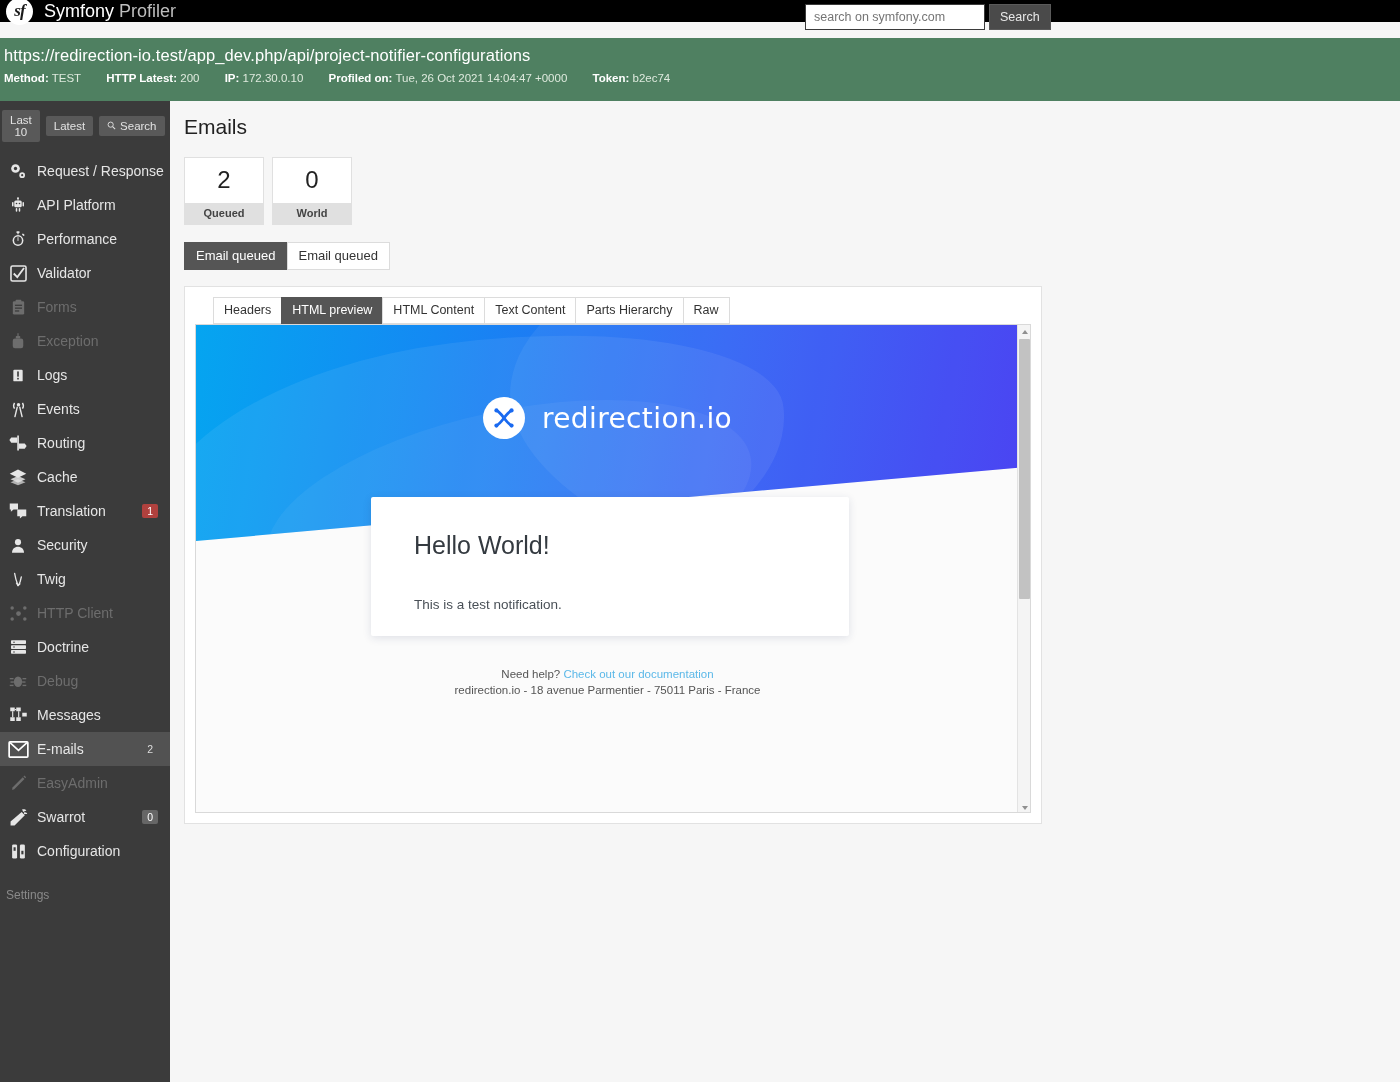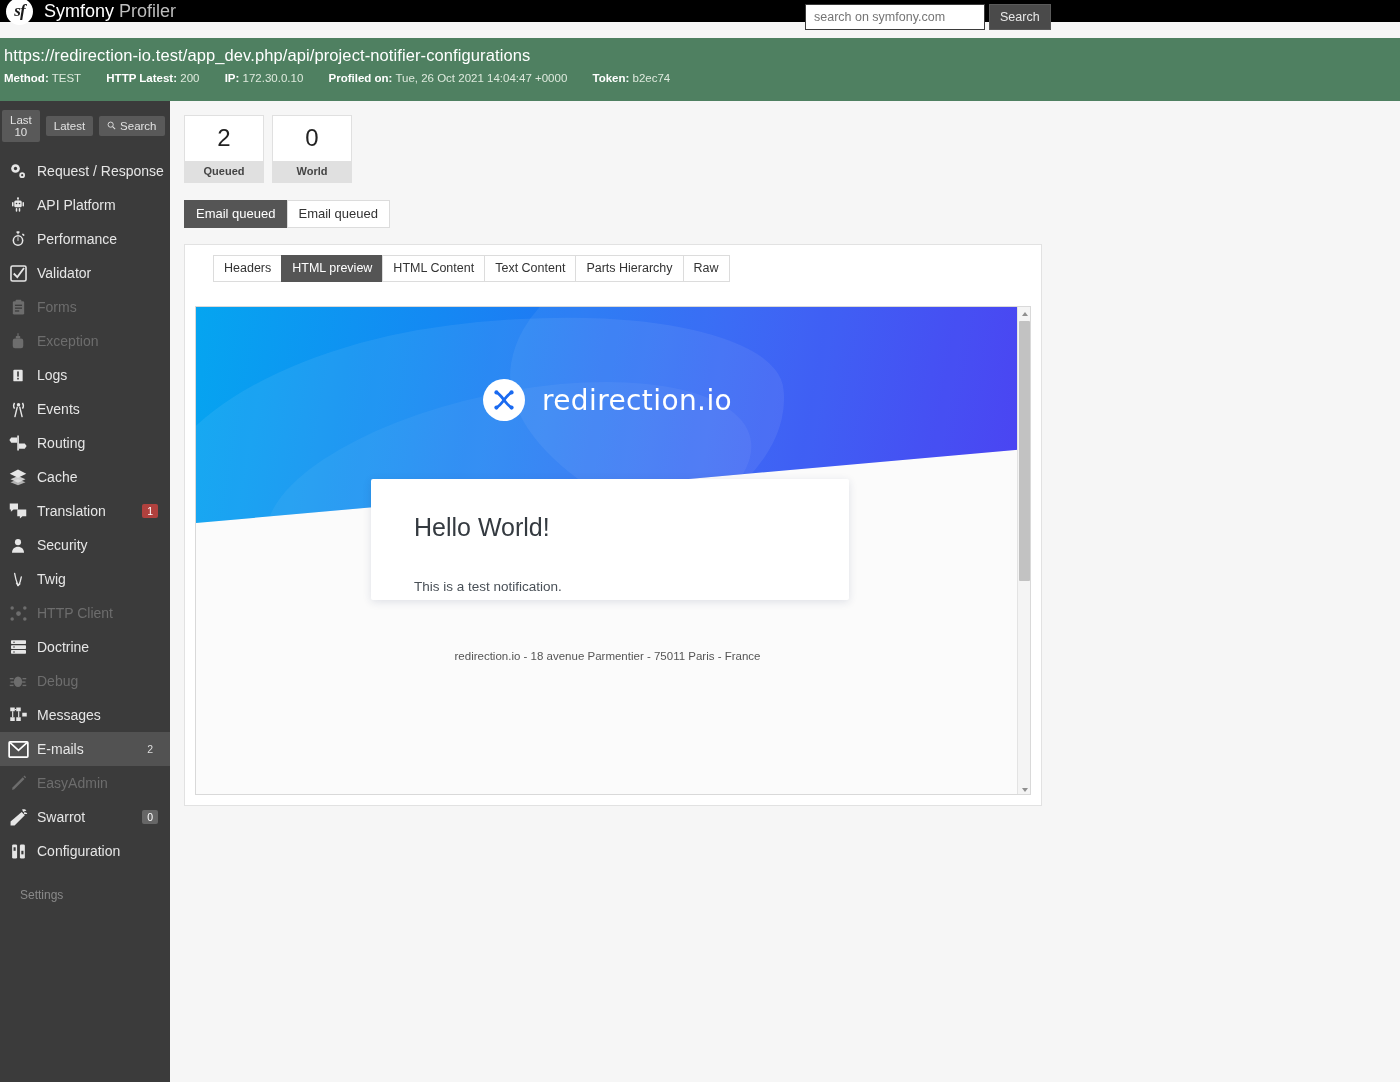--- a/index.html
+++ b/index.html
@@ -100,21 +100,21 @@
   .nav-label { flex: 1 1 auto; }
   .badge {
     font-size: 10.5px; margin-right: 12px;
     padding: 1px 5px; border-radius: 2px; color: #fff;
   }
   .badge.red { background: #b0413e; }
   .badge.grey { background: #666; }
   .badge.plain { background: transparent; color: #ddd; }
   .sb-settings {
     color: #8a8a8a; font-size: 12px;
-    padding: 20px 0 0 20px; cursor: pointer;
+    padding: 20px 0 0 6px; cursor: pointer;
   }
 
   
   .main {
     position: absolute; top: 101px; left: 170px;
     width: 1230px; height: 981px;
     background: #f6f6f6;
     padding: 14px 0 0 14px;
   }
   .page-title {
@@ -144,21 +144,21 @@
   .email-tab:last-child { border-right: 1px solid #dcdcdc; }
   .email-tab.active {
     background: #555; color: #fff; border-color: #555;
   }
 
   .panel {
     width: 858px;
     background: #fff; border: 1px solid #e2e2e2;
     padding: 10px 10px 10px 10px;
   }
-  .ctabs { display: flex; margin-bottom: 24px; padding-left: 18px; }
+  .ctabs { display: flex; margin-bottom: 0; padding-left: 18px; }
   .ctab {
     font-size: 12.5px; padding: 5px 10px 6px 10px;
     border: 1px solid #dcdcdc; border-right: none;
     background: #fff; color: #333; cursor: pointer; white-space: nowrap;
   }
   .ctab:last-child { border-right: 1px solid #dcdcdc; }
   .ctab.active { background: #555; color: #fff; border-color: #555; }
 
   
   .preview-wrap {
@@ -210,21 +210,21 @@
     background: #fff; margin-right: 17px;
     display: flex; align-items: center; justify-content: center;
   }
   .hero-name {
     color: #ffffff; font-size: 28px; font-weight: 400;
     letter-spacing: 0.4px;
     font-family: "DejaVu Sans", sans-serif;
   }
   .card {
     position: absolute; left: 175px; top: 172px;
-    width: 478px; height: 121px;
+    width: 478px; height: 139px;
     background: #fff;
     box-shadow: 0 2px 9px rgba(30,50,90,0.13);
     border-radius: 2px;
     z-index: 4;
     padding: 34px 0 0 43px;
   }
   .card h1 {
     margin: 0 0 37px 0; font-size: 25px;
     font-weight: normal; color: #343a40;
   }
@@ -581,20 +581,21 @@
       </span>
       <span class="nav-label">Configuration</span>
     </div>
 
   </div>
 
   <div class="sb-settings">Settings</div>
 </div>
 
 <div class="main">
+  <h1 class="page-title">Emails</h1>
 
   <div class="counters">
     <div class="counter">
       <div class="num">2</div>
       <div class="lbl">Queued</div>
     </div>
     <div class="counter">
       <div class="num">0</div>
       <div class="lbl">World</div>
     </div>
@@ -639,20 +640,23 @@
           </div>
           <div class="hero-name">redirection.io</div>
         </div>
 
         <div class="card">
           <h1>Hello World!</h1>
           <p>This is a test notification.</p>
         </div>
 
         <div class="mail-footer">
+          <div class="l1">
+            <span>Need help? </span><a href="#">Check out our documentation</a>
+          </div>
           <div class="l2">redirection.io - 18 avenue Parmentier - 75011 Paris - France</div>
         </div>
 
       </div>
 
       <div class="vscroll">
         <div class="vs-arrow up">
             <i></i>
           </div>
         <div class="vs-thumb" style="top: 14px; height: 260px;"></div>

